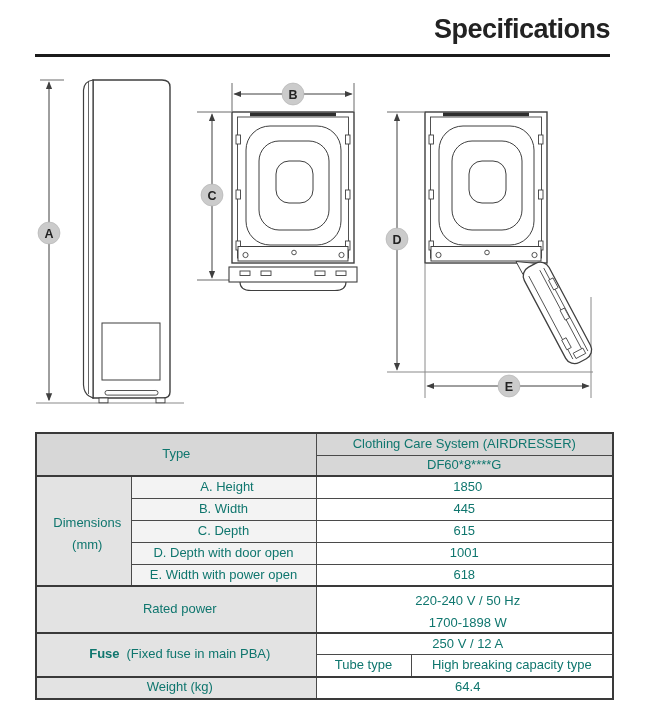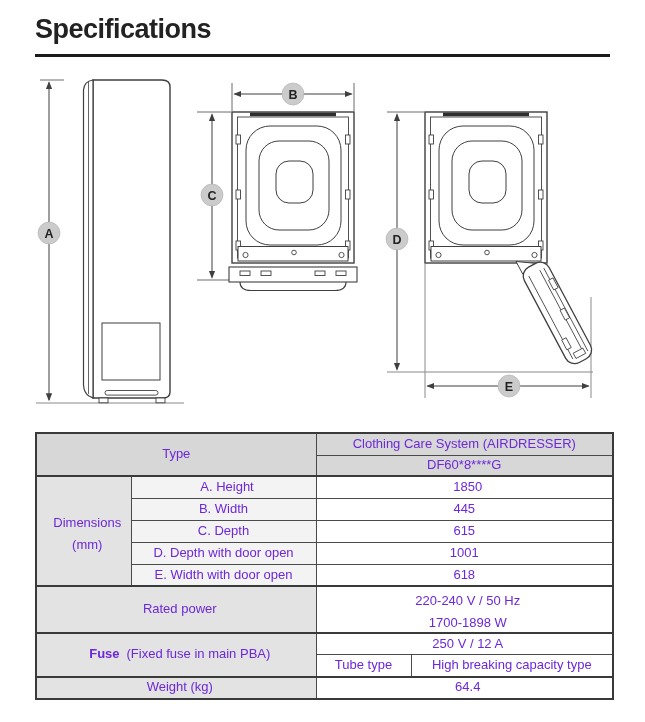--- a/index.html
+++ b/index.html
@@ -6,30 +6,31 @@
   body{width:645px;height:722px;font-family:"Liberation Sans",sans-serif;color:#3c3c3c;}
   .page{width:645px;height:722px;overflow:hidden;}
   h1.title{
     margin:14px 35px 0 35px;
     padding:0 0 9px 0;
     font-size:27px;
     font-weight:bold;
     color:#222222;
     border-bottom:3px solid #1b1b1b;
     letter-spacing:-0.5px;
+    text-align:right;
   }
   .drawings{margin:0 0 0 35px;}
   .drawings svg{display:block;}
   table.spec{
     border-collapse:collapse;
     table-layout:fixed;
     width:577px;
     margin:15px 0 0 35px;
     font-size:13px;
-    color:#6d28d9;
+    color:#0f766e;
     border:2px solid #3a3a3a;
   }
   table.spec td{
     border:1px solid #4a4a4a;
     text-align:center;
     vertical-align:middle;
     padding:0 6px;
     line-height:1.25;
   }
   table.spec tr{height:22px;}
@@ -168,21 +169,21 @@
       </tr>
       <tr>
         <td class="sub">C. Depth</td>
         <td colspan="2" class="val">615</td>
       </tr>
       <tr>
         <td class="sub">D. Depth with door open</td>
         <td colspan="2" class="val">1001</td>
       </tr>
       <tr>
-        <td class="sub">E. Width with door open</td>
+        <td class="sub">E. Width with power open</td>
         <td colspan="2" class="val">618</td>
       </tr>
       <tr class="sep tall">
         <td colspan="2" class="grp">Rated power</td>
         <td colspan="2" class="val">
           <span class="blk">220-240 V / 50 Hz</span>
           <span class="blk">1700-1898 W</span>
         </td>
       </tr>
       <tr class="sep">

